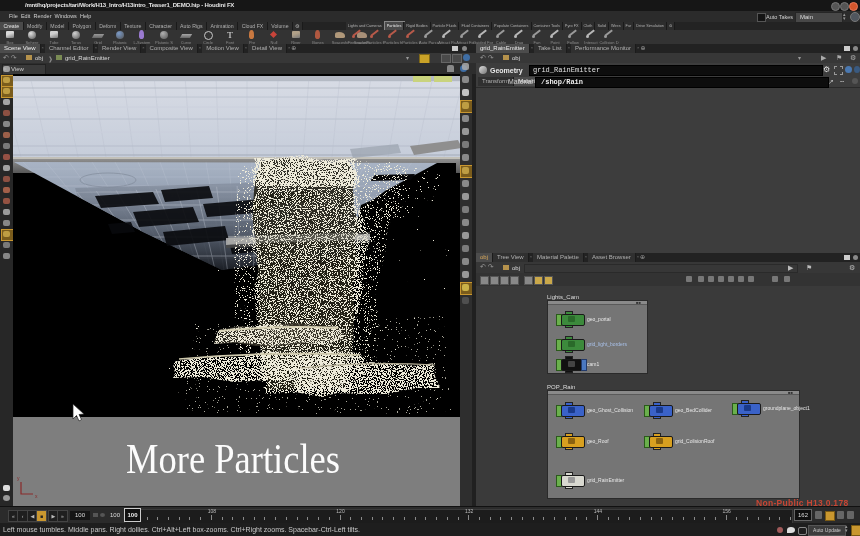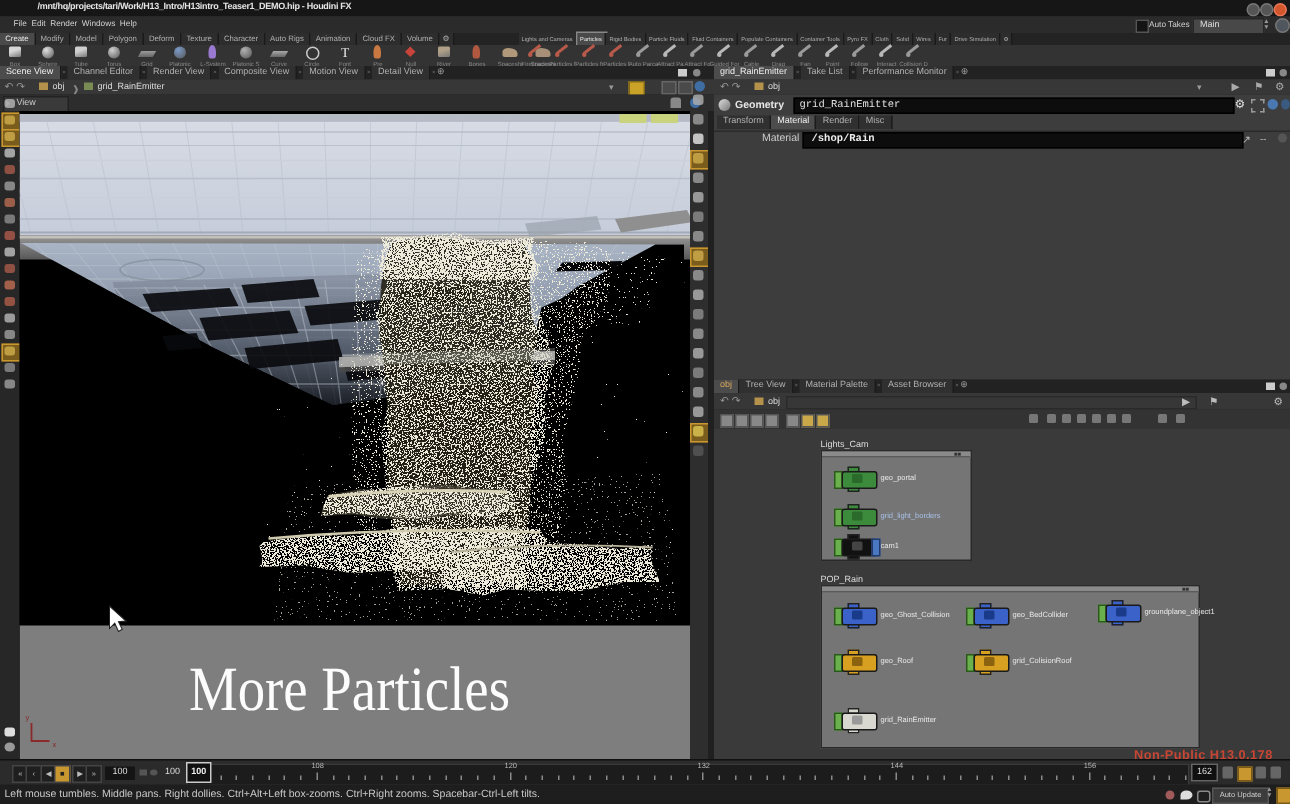--- a/index.html
+++ b/index.html
@@ -474,21 +474,21 @@
   <div class="abs" style="left:378px;top:3px;width:6px;height:7px;border-radius:50%;background:#3a5a80"></div>
  </div>
 
  <div class="abs" style="left:0;top:33px;width:384px;height:10px;background:#3d3d3d;border-bottom:1px solid #2a2a2a">
   <span class="ptab" style="margin-left:2px">Transform</span>
       <span class="ptab on">Material</span>
       <span class="ptab">Render</span>
       <span class="ptab">Misc</span>
  </div>
 
- <div class="abs" style="left:0;top:43px;width:384px;height:12px">
+ <div class="abs" style="left:0;top:32px;width:384px;height:12px">
   <div class="abs" style="left:32px;top:2px;width:22px;font-size:7px;color:#ccc">Material</div>
   <div class="abs" style="left:59px;top:1px;width:287px;height:9px;background:#0d0d0d;border:1px solid #000;color:#eee;font-size:7px;font-weight:bold;font-family:'Liberation Mono',monospace;padding-left:5px;line-height:9px">/shop/Rain</div>
   <div class="abs" style="left:352px;top:2px;font-size:7px;color:#bbb">↗</div>
   <div class="abs" style="left:364px;top:2px;font-size:7px;color:#bbb">╌</div>
   <div class="abs" style="left:376px;top:2px;width:6px;height:6px;border-radius:50%;background:#555"></div>
  </div>
 </div>
 
 <div class="abs" style="left:476px;top:253px;width:384px;height:253px;background:#3a3a3a">
 

